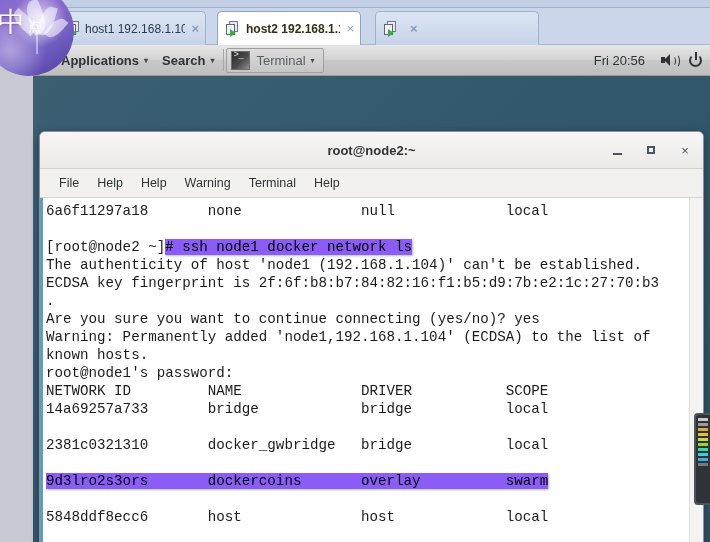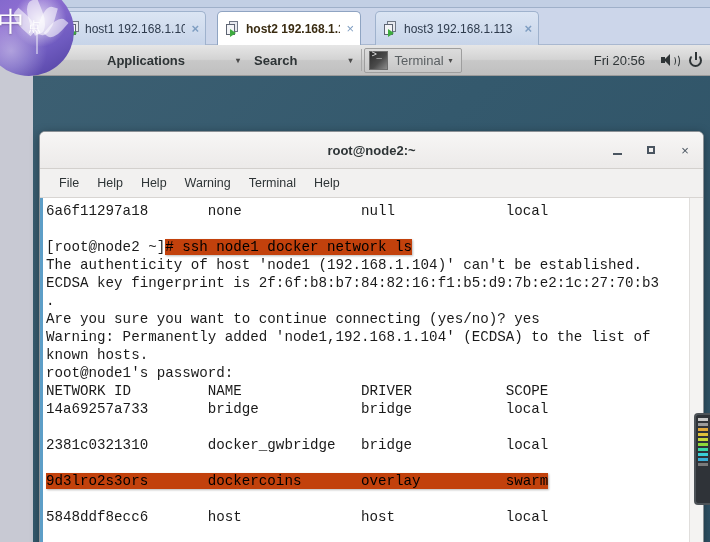--- a/index.html
+++ b/index.html
@@ -133,21 +133,21 @@
     font-size: 13px;
     color: #2e3436;
   }
   .panel-item {
     display: flex;
     align-items: center;
     height: 100%;
     padding: 0 7px;
     white-space: nowrap;
   }
-  .panel-item.bold { font-weight: bold; gap: 46px; }
+  .panel-item.bold { font-weight: bold; }
   .panel-caret {
     margin-left: 5px;
     font-size: 8px;
     color: #4a4a4a;
   }
   .apps-logo {
     width: 15px; height: 15px;
     margin-right: 6px;
     position: relative;
   }
@@ -342,21 +342,21 @@
     font-family: "Liberation Mono", "DejaVu Sans Mono", monospace;
     font-size: 14.2px;
     line-height: 18px;
     color: #1a1a1a;
     white-space: pre;
     overflow: hidden;
     letter-spacing: 0px;
   }
   .term-line { height: 18px; }
   .hl {
-    background: #c2410c;
+    background: #8b5cf6;
     color: #000000;
     box-shadow: 1px 1px 2px rgba(0,0,0,0.28);
   }
 
   .term-scrollbar {
     width: 14px;
     background: #f4f3f2;
     border-left: 1px solid #e0dedc;
     box-sizing: border-box;
     position: relative;
@@ -452,21 +452,20 @@
     <span class="tab-label">host2 192.168.1.105</span>
     <span class="tab-close">×</span>
   </div>
 
   <div class="tab tab-3">
     <span class="tab-icon">
       <span class="sq-back"></span>
         <span class="sq-front"></span>
         <span class="arrow"></span>
     </span>
-    <span class="tab-label">host3 192.168.1.113</span>
     <span class="tab-close">×</span>
   </div>
 </div>
 
 <div class="desktop">
   <div class="desktop-left-strip"></div>
   <div class="desktop-wallpaper"></div>
 
   <div class="gnome-panel">
     <div class="panel-item bold">

